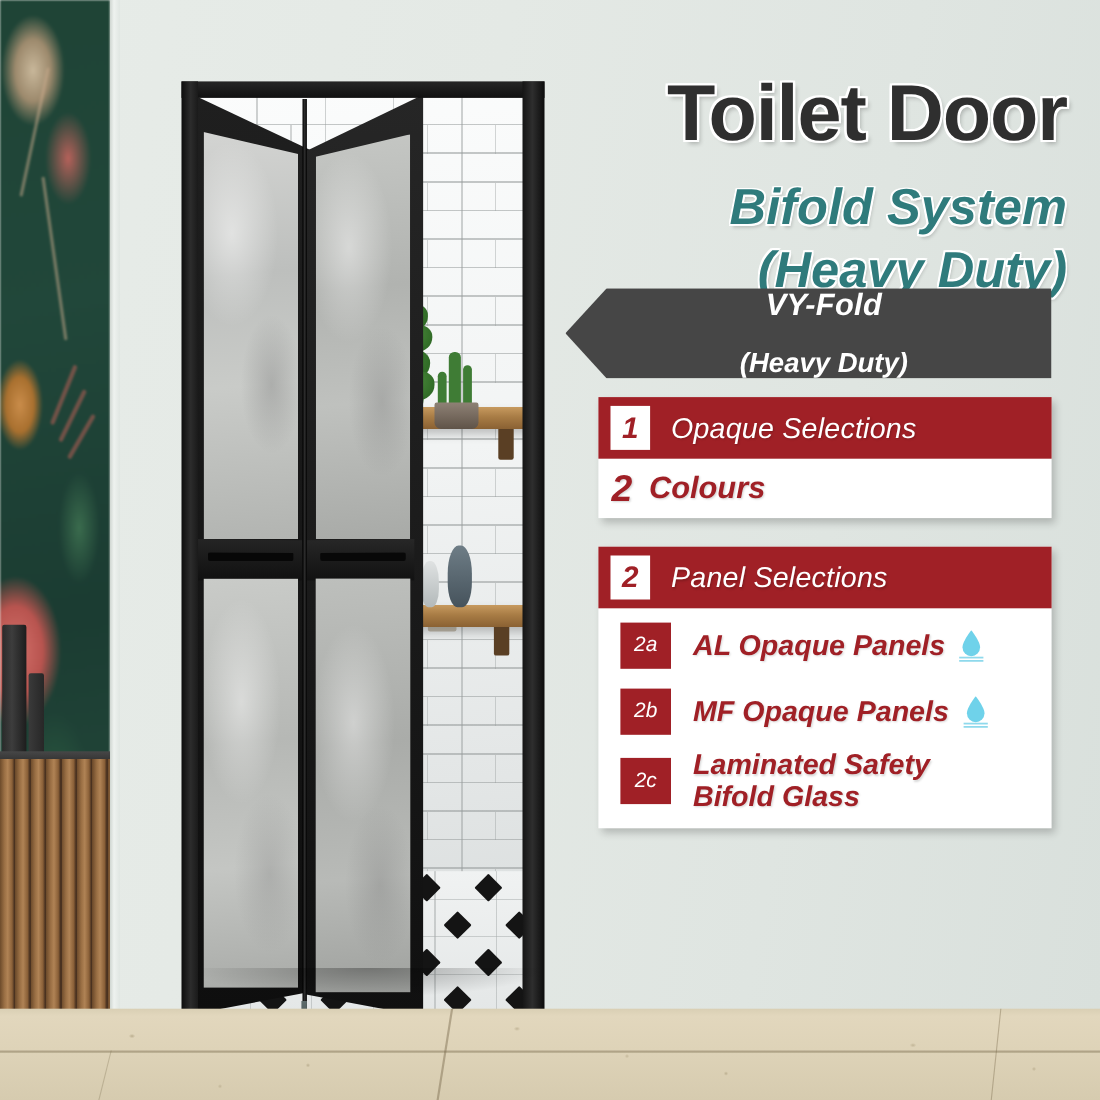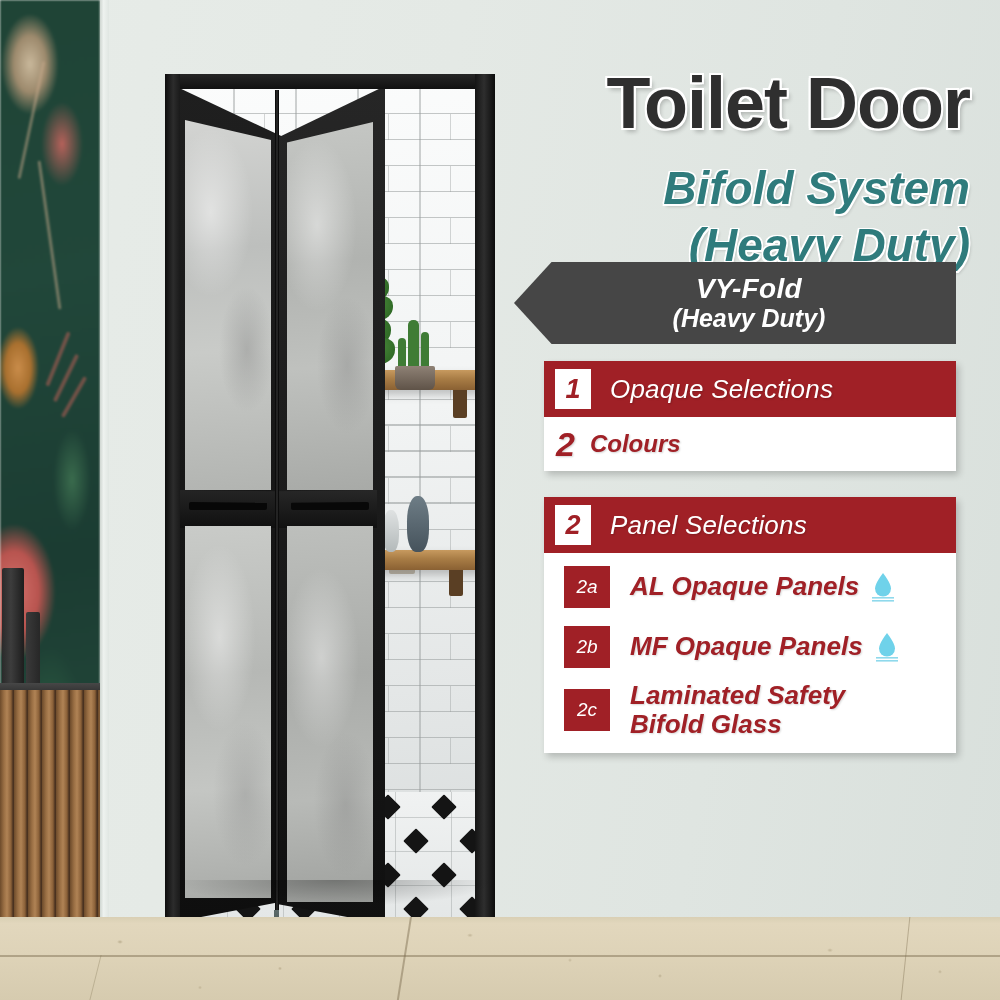--- a/index.html
+++ b/index.html
@@ -279,21 +279,21 @@
       1.5px 0 0 #fff, -1.5px 0 0 #fff, 0 1.5px 0 #fff, 0 -1.5px 0 #fff,
       1.5px 1.5px 0 #fff, -1.5px 1.5px 0 #fff, 1.5px -1.5px 0 #fff, -1.5px -1.5px 0 #fff,
       2px 3px 3px rgba(0,0,0,.15);
   }
 
   .ribbon {
     position:absolute; left:14px; top:262px; width:442px; height:82px;
     background:#464646;
     clip-path:polygon(8.5% 0%, 100% 0%, 100% 100%, 8.5% 100%, 0% 50%);
     display:flex; flex-direction:column;
-    align-items:center; justify-content:center;
+    align-items:center; justify-content:space-between;
     filter:drop-shadow(2px 3px 4px rgba(0,0,0,.22));
   }
   .ribbon-l1 {
     color:#fff; font-size:28px; font-weight:bold; font-style:italic;
     line-height:1.05; letter-spacing:.3px; padding-left:28px;
   }
   .ribbon-l2 {
     color:#fff; font-size:25px; font-weight:bold; font-style:italic;
     line-height:1.12; padding-left:28px;
   }
@@ -323,21 +323,21 @@
   }
 
   .colour-row {
     height:54px; display:flex; align-items:center; padding-left:12px;
   }
   .colour-num {
     font-size:34px; font-weight:bold; font-style:italic; color:#a02026;
     text-shadow:1px 1px 2px rgba(0,0,0,.18);
   }
   .colour-label {
-    font-size:24px; font-weight:bold; font-style:italic; color:#a02026;
+    font-size:28px; font-weight:bold; font-style:italic; color:#a02026;
     margin-left:15px;
     text-shadow:1px 1px 2px rgba(0,0,0,.18);
   }
 
   .opt-row {
     display:flex; align-items:center; padding:0 0 0 20px; min-height:52px;
   }
   .opt-badge {
     width:46px; height:42px; background:#a02026; color:#fff;
     display:flex; align-items:center; justify-content:center;

